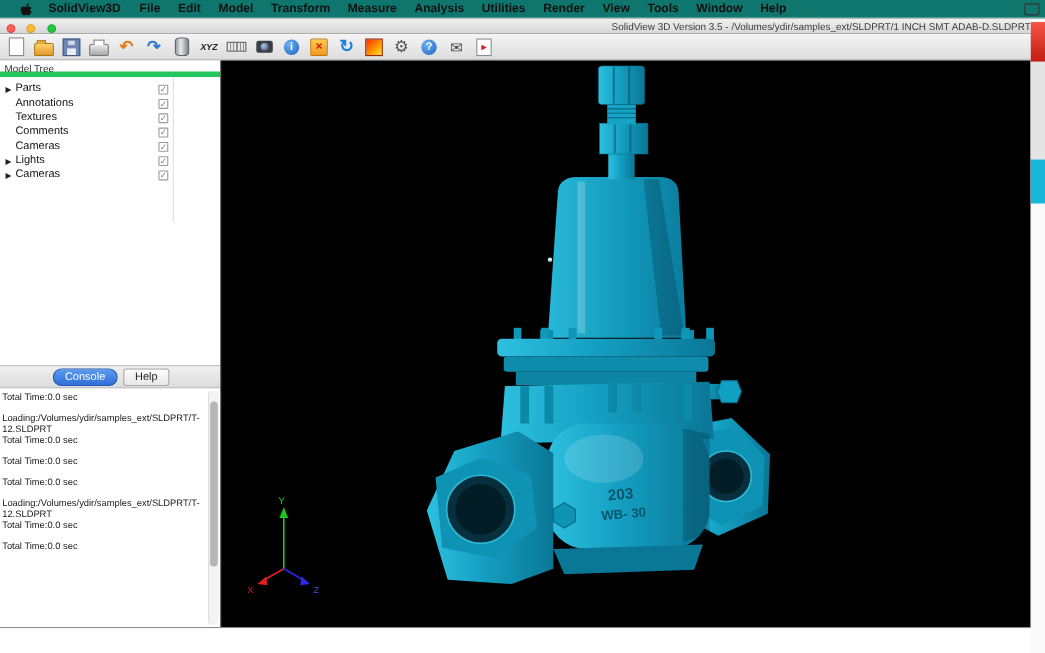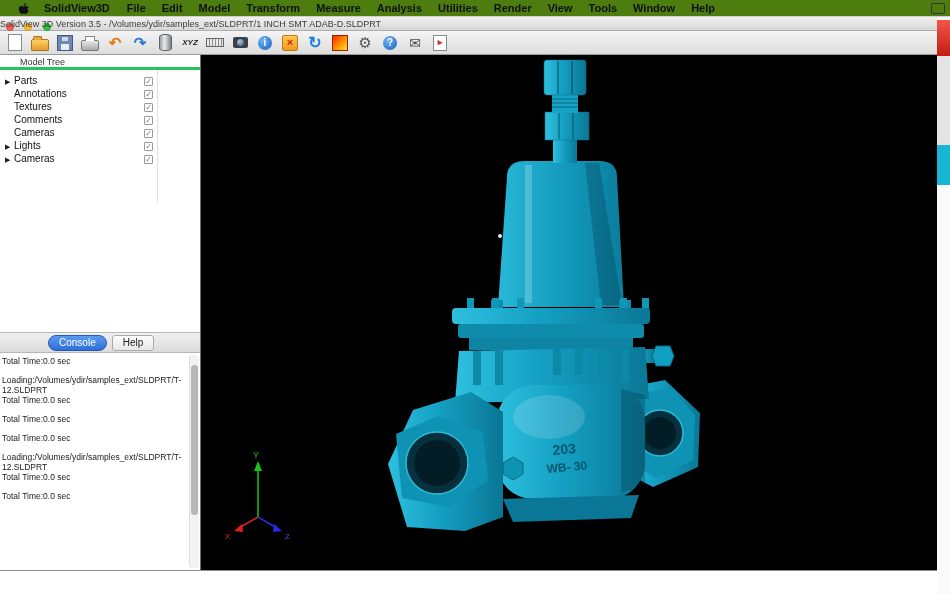--- a/index.html
+++ b/index.html
@@ -3,36 +3,36 @@
 <meta charset="utf-8">
 <style>
   html,body{margin:0;padding:0;}
   body{
     width:950px;height:594px;position:relative;overflow:hidden;
     background:#fff;font-family:"Liberation Sans",sans-serif;
     -webkit-font-smoothing:antialiased;
   }
   
   .menubar{position:absolute;left:0;top:0;width:950px;height:17px;box-sizing:border-box;
-    background:#4d7c0f;border-bottom:1px solid #cfcfcf;display:flex;align-items:center;
+    background:#0f766e;border-bottom:1px solid #cfcfcf;display:flex;align-items:center;
     font-size:11px;color:#111;padding-left:12px;z-index:9;}
   .apple-wrap{display:flex;align-items:center;padding:0 6px;}
   .menu-app{font-weight:bold;padding:0 9px;}
   .menu-items{display:contents;}
   .menu-item{padding:0 8px;white-space:nowrap;font-weight:bold;}
   .menubar-right{margin-left:auto;margin-right:5px;display:flex;align-items:center;}
   .display-ic{width:12px;height:9px;border:1.5px solid #333;border-radius:2px;position:relative;}
   
   .titlebar{position:absolute;left:0;top:17px;width:937px;height:14px;box-sizing:border-box;
     background:linear-gradient(#f1f1f1,#d7d7d7);border-bottom:1px solid #adadad;}
   .tl{width:8px;height:8px;border-radius:50%;display:inline-block;margin:3px 0 0 6px;box-sizing:border-box;}
   .tl.red{background:#ff5f57;border:1px solid #e0443e;}
   .tl.yellow{background:#febc2e;border:1px solid #d89e24;}
   .tl.green{background:#28c840;border:1px solid #1ea832;}
-  .win-title{position:absolute;left:0;right:0;top:0;text-align:left;font-size:9px;
+  .win-title{position:absolute;left:0;right:0;top:0;text-align:right;font-size:9px;
     line-height:14px;color:#3c3c3c;white-space:nowrap;overflow:hidden;}
   
   .toolbar{position:absolute;left:0;top:31px;width:937px;height:24px;box-sizing:border-box;
     background:linear-gradient(#f4f4f4,#dddddd);border-bottom:1px solid #9b9b9b;
     display:flex;align-items:center;padding-left:6px;gap:7px;}
   .tb-btn{width:18px;height:20px;display:flex;align-items:center;justify-content:center;flex:0 0 auto;}
   .ic{display:flex;align-items:center;justify-content:center;line-height:1;}
   .ic-new-file{width:12px;height:15px;background:#fff;border:1px solid #8a8a8a;}
   .ic-open{width:16px;height:10px;background:linear-gradient(#ffd36b,#e39a2a);border:1px solid #a87818;
     border-radius:2px 2px 1px 1px;position:relative;top:2px;}
@@ -62,21 +62,21 @@
   .ic-refresh{color:#1d7fe0;font-size:16px;font-weight:bold;}
   .ic-render{width:14px;height:14px;border:1px solid #992200;
     background:linear-gradient(135deg,#ff2a00,#ff9d00 60%,#ffe13a);}
   .ic-settings{color:#555;font-size:15px;}
   .ic-email{color:#4a4a4a;font-size:14px;}
   .ic-export{width:12px;height:14px;background:#fff;border:1px solid #8a8a8a;color:#d22;font-size:9px;font-weight:bold;}
   
   .left-panel{position:absolute;left:0;top:55px;width:201px;height:515px;box-sizing:border-box;
     background:#fff;border-right:1px solid #6e6e6e;display:flex;flex-direction:column;}
   .tree-header{height:15px;box-sizing:border-box;font-size:9px;color:#333;
-    padding:2px 0 0 20px;border-bottom:3px solid #22c55e;}
+    padding:2px 0 0 4px;border-bottom:5px solid #22c55e;}
   .tree{position:relative;height:262px;padding-top:3px;box-sizing:border-box;}
   .tree-divider{position:absolute;left:157px;top:0;bottom:130px;width:1px;background:#e0e0e0;}
   .tree-row{display:flex;align-items:flex-end;height:13px;font-size:10px;color:#111;padding-left:5px;}
   .tree-caret{width:9px;font-size:7px;color:#222;flex:0 0 auto;}
   .tree-label{flex:0 0 auto;}
   .tree-cb{margin-left:auto;margin-right:47px;width:9px;height:9px;box-sizing:border-box;
     border:1px solid #9a9a9a;background:#fff;font-size:8px;line-height:7px;color:#777;
     text-align:center;border-radius:1px;}
   .tabs{height:21px;box-sizing:border-box;background:linear-gradient(#f0f0f0,#dcdcdc);
     border-top:1px solid #b8b8b8;border-bottom:1px solid #b8b8b8;

